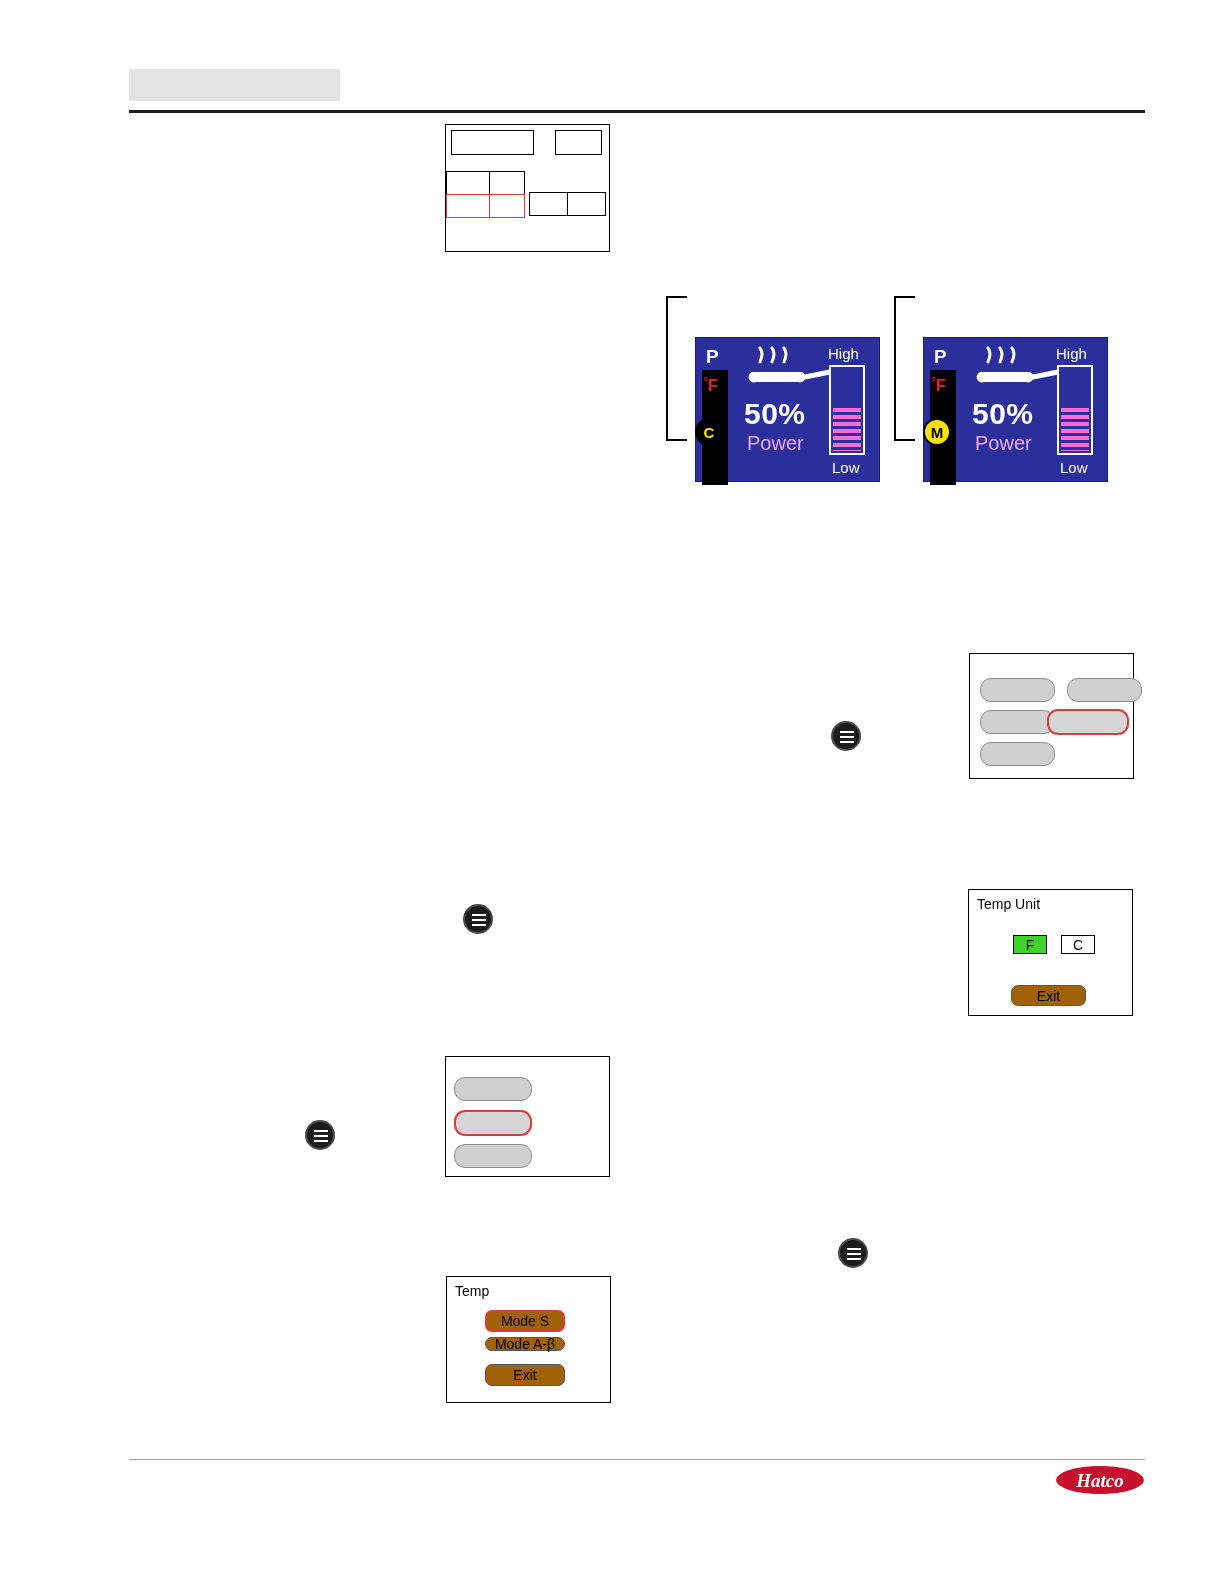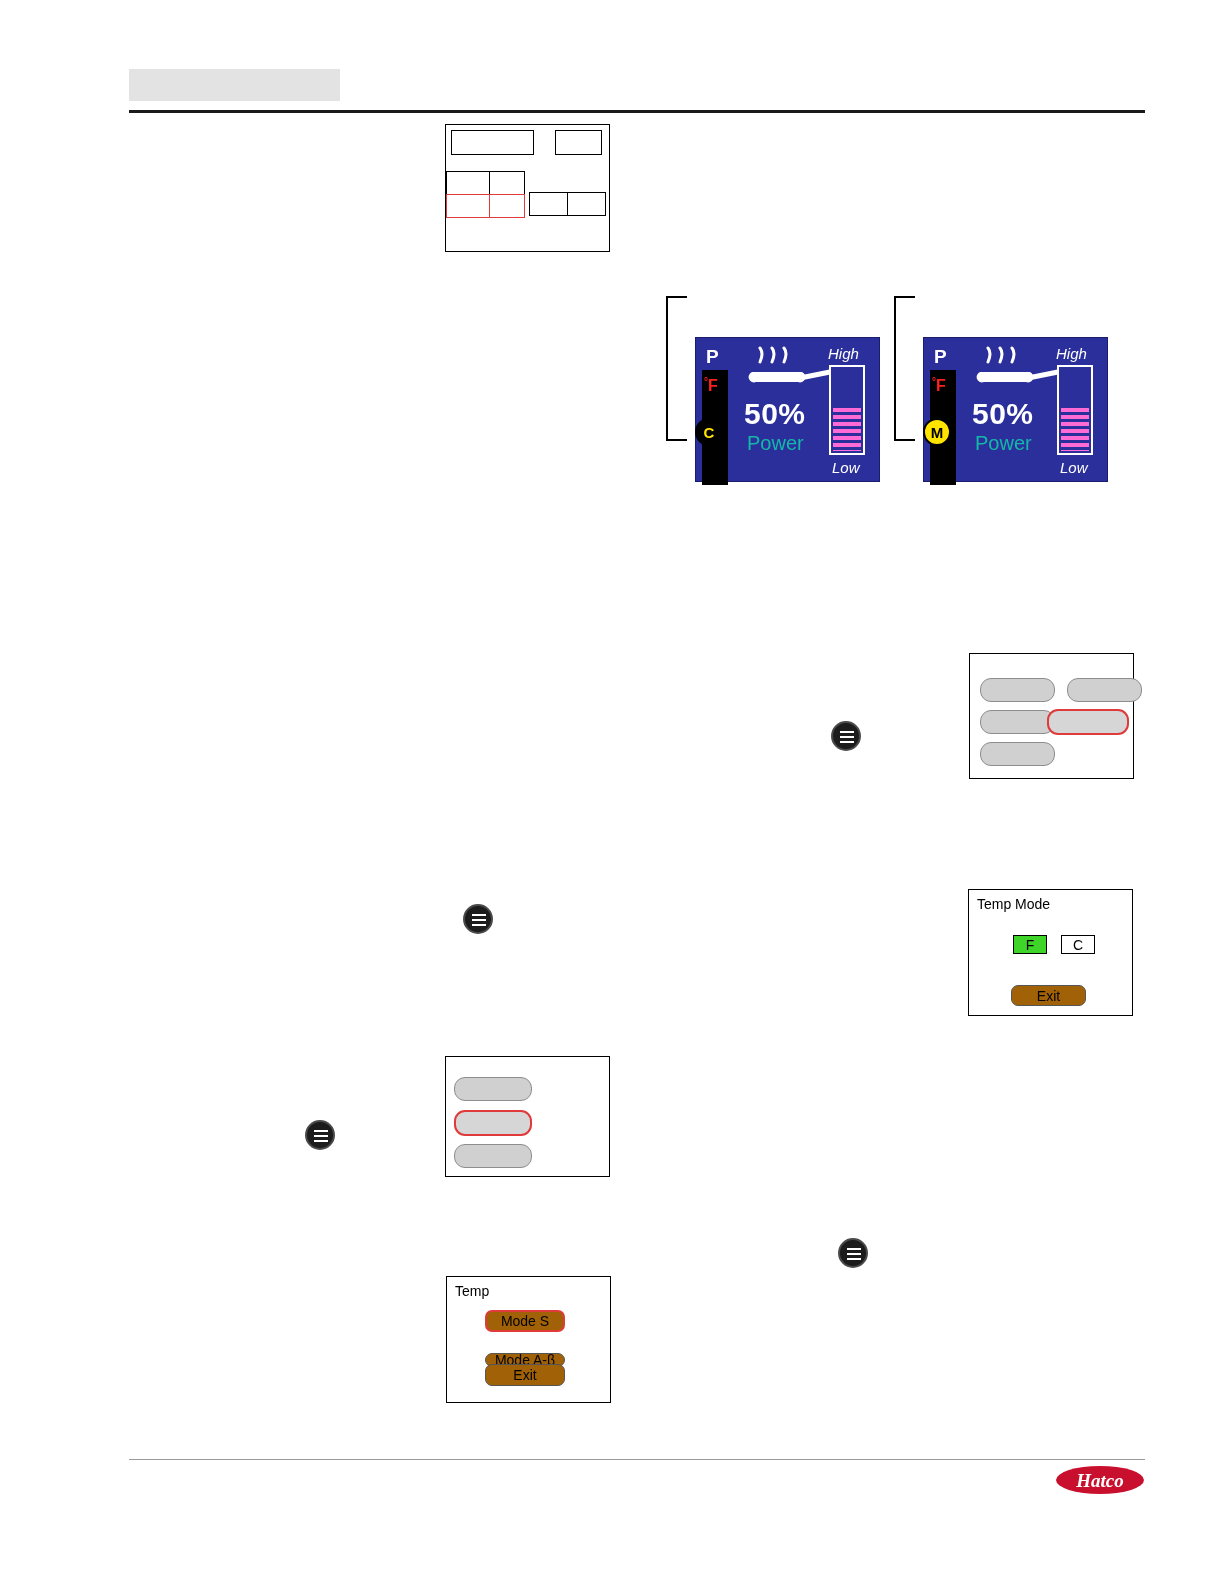--- a/index.html
+++ b/index.html
@@ -61,24 +61,24 @@
     position:absolute;width:28px;height:28px;border-radius:50%;
     border:2px solid #000;display:flex;align-items:center;justify-content:center;
     font-weight:bold;font-size:15px;box-sizing:border-box;
   }
   .badge.c{background:#000;color:#ffe400;}
   .badge.m{background:#ffe400;color:#000;}
   .lcd .pct{
     position:absolute;color:#ffffff;font-weight:bold;font-size:30px;letter-spacing:.5px;
   }
   .lcd .pwr{
-    position:absolute;color:#14b8a6;font-size:20px;text-align:right;
+    position:absolute;color:#f0abfc;font-size:20px;text-align:right;
   }
   .lcd .hi,.lcd .lo{
-    position:absolute;color:#ffffff;font-size:15px;font-style:italic;
+    position:absolute;color:#ffffff;font-size:15px;
   }
   .bar-outline{
     position:absolute;border:2px solid #ffffff;box-sizing:border-box;background:#2b2f9c;
   }
   .bar-fill{
     position:absolute;background:
       repeating-linear-gradient(to bottom,#ff6ad5 0px,#ff6ad5 4px,#2b2f9c 4px,#2b2f9c 7px);
   }
   .pan-icon{position:absolute;}
   .bracket{position:absolute;}
@@ -195,21 +195,21 @@
     <div class="pill redsel" style="left:77px;top:55px;width:82px;height:26px;"></div>
     <div class="pill" style="left:10px;top:88px;width:75px;height:24px;"></div>
   </div>
 
   <div class="menu-icon" style="left:463px;top:904px;">
     <i></i>
       <i></i>
       <i></i>
   </div>
   <div class="dlg" style="left:968px;top:889px;width:165px;height:127px;">
-    <div class="dlg-title" style="left:8px;top:6px;">Temp Mode</div>
+    <div class="dlg-title" style="left:8px;top:6px;">Temp Unit</div>
     <div class="sqbtn green" style="left:44px;top:45px;width:34px;height:19px;">F</div>
     <div class="sqbtn" style="left:92px;top:45px;width:34px;height:19px;">C</div>
     <div class="btn" style="left:42px;top:95px;width:75px;height:21px;">Exit</div>
   </div>
 
   <div class="menu-icon" style="left:305px;top:1120px;">
     <i></i>
       <i></i>
       <i></i>
   </div>
@@ -220,21 +220,21 @@
   </div>
 
   <div class="menu-icon" style="left:838px;top:1238px;">
     <i></i>
       <i></i>
       <i></i>
   </div>
   <div class="dlg" style="left:446px;top:1276px;width:165px;height:127px;">
     <div class="dlg-title" style="left:8px;top:6px;">Temp</div>
     <div class="btn sel" style="left:38px;top:33px;width:80px;height:22px;">Mode S</div>
-    <div class="btn" style="left:38px;top:76px;width:80px;height:14px;">Mode A-β</div>
+    <div class="btn" style="left:38px;top:60px;width:80px;height:14px;">Mode A-β</div>
     <div class="btn" style="left:38px;top:87px;width:80px;height:22px;">Exit</div>
   </div>
 
   <div class="footer-rule"></div>
   <div class="logo">
     <svg width="90" height="34" viewBox="0 0 90 34">
       <ellipse cx="45" cy="17" rx="44" ry="14" fill="#c8102e"></ellipse>
       <path d="M6 17 h10 M74 17 h10" stroke="#c8102e" stroke-width="3"></path>
       <text x="45" y="24" text-anchor="middle" font-family="Liberation Serif, serif" font-size="19" font-style="italic" font-weight="bold" fill="#ffffff">Hatco</text>
     </svg>

